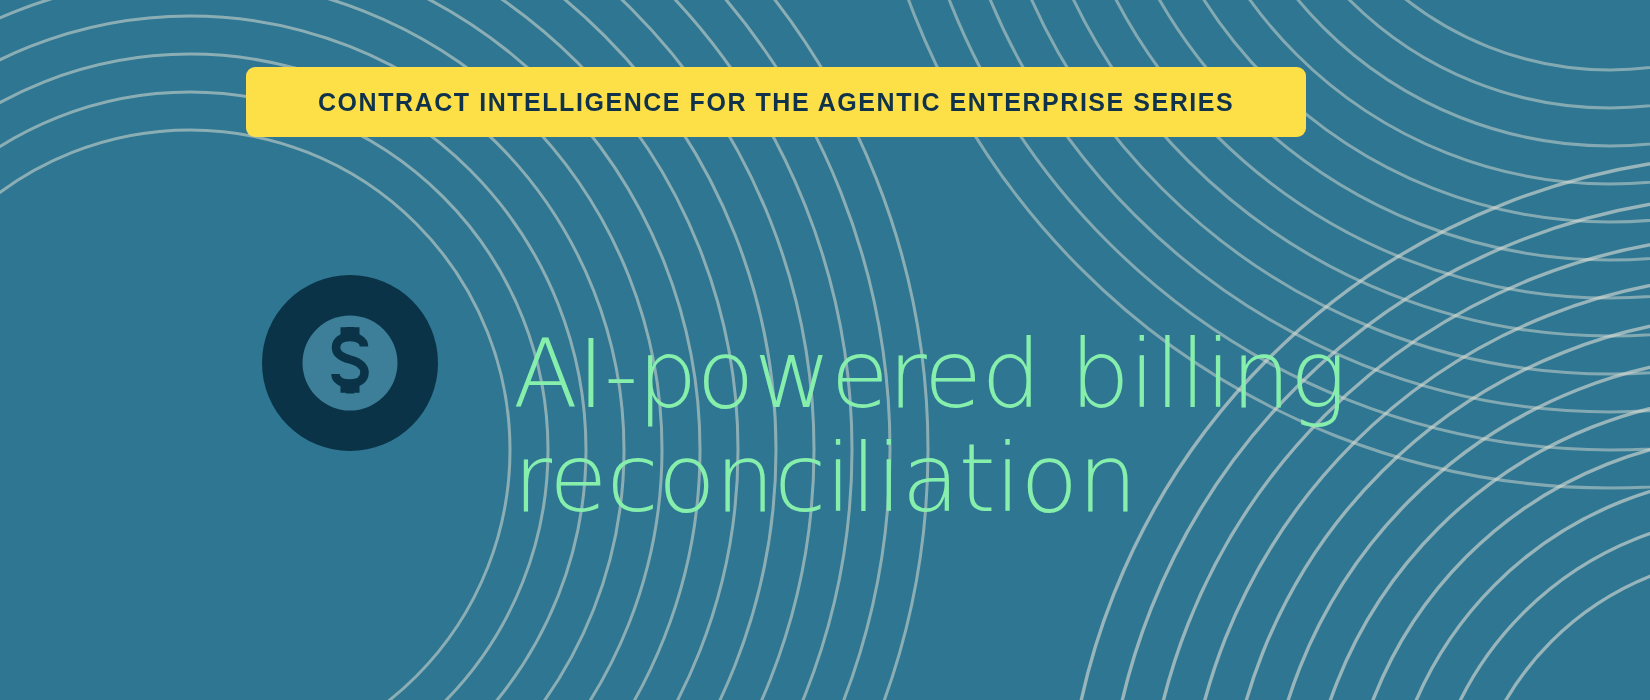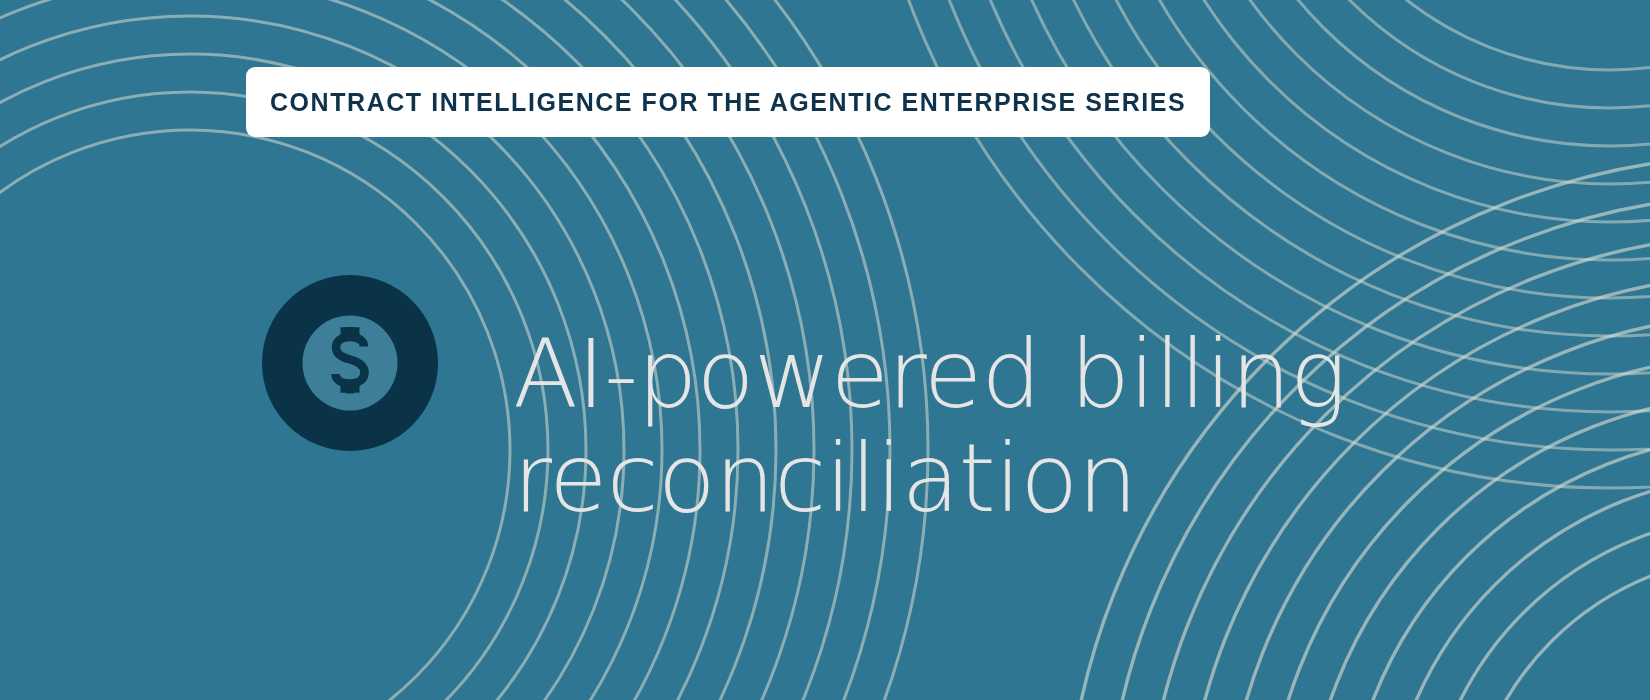--- a/index.html
+++ b/index.html
@@ -44,24 +44,24 @@
     width: 1500px;
     height: 1500px;
   }
 
   
   #badge {
     position: absolute;
     left: 246px;
     top: 67px;
     height: 70px;
-    padding: 0 24px;
+    padding: 0 72px;
     display: flex;
     align-items: center;
-    background: #ffffff;
+    background: #fde047;
     border-radius: 9px;
   }
   #badge-label {
     font-family: "Liberation Sans", sans-serif;
     font-size: 25px;
     font-weight: bold;
     letter-spacing: 1.55px;
     color: #10334b;
     white-space: nowrap;
     line-height: 1;
@@ -80,21 +80,21 @@
   #headline {
     position: absolute;
     left: 513px;
     top: 258px;
     width: 1000px;
     font-family: "DejaVu Sans", sans-serif;
     font-weight: 100;
     font-size: 95px;
     line-height: 104px;
     letter-spacing: -1px;
-    color: #e5e5e5;
+    color: #86efac;
     white-space: pre-line;
   }
 </style>
 </head>
 <body>
 
 <div id="banner">
 
   <svg class="arcs" id="arcs-left" viewBox="0 0 1500 1500" xmlns="http://www.w3.org/2000/svg">
     <g fill="none" stroke="#d8dcd4" stroke-width="3" opacity="0.55">

